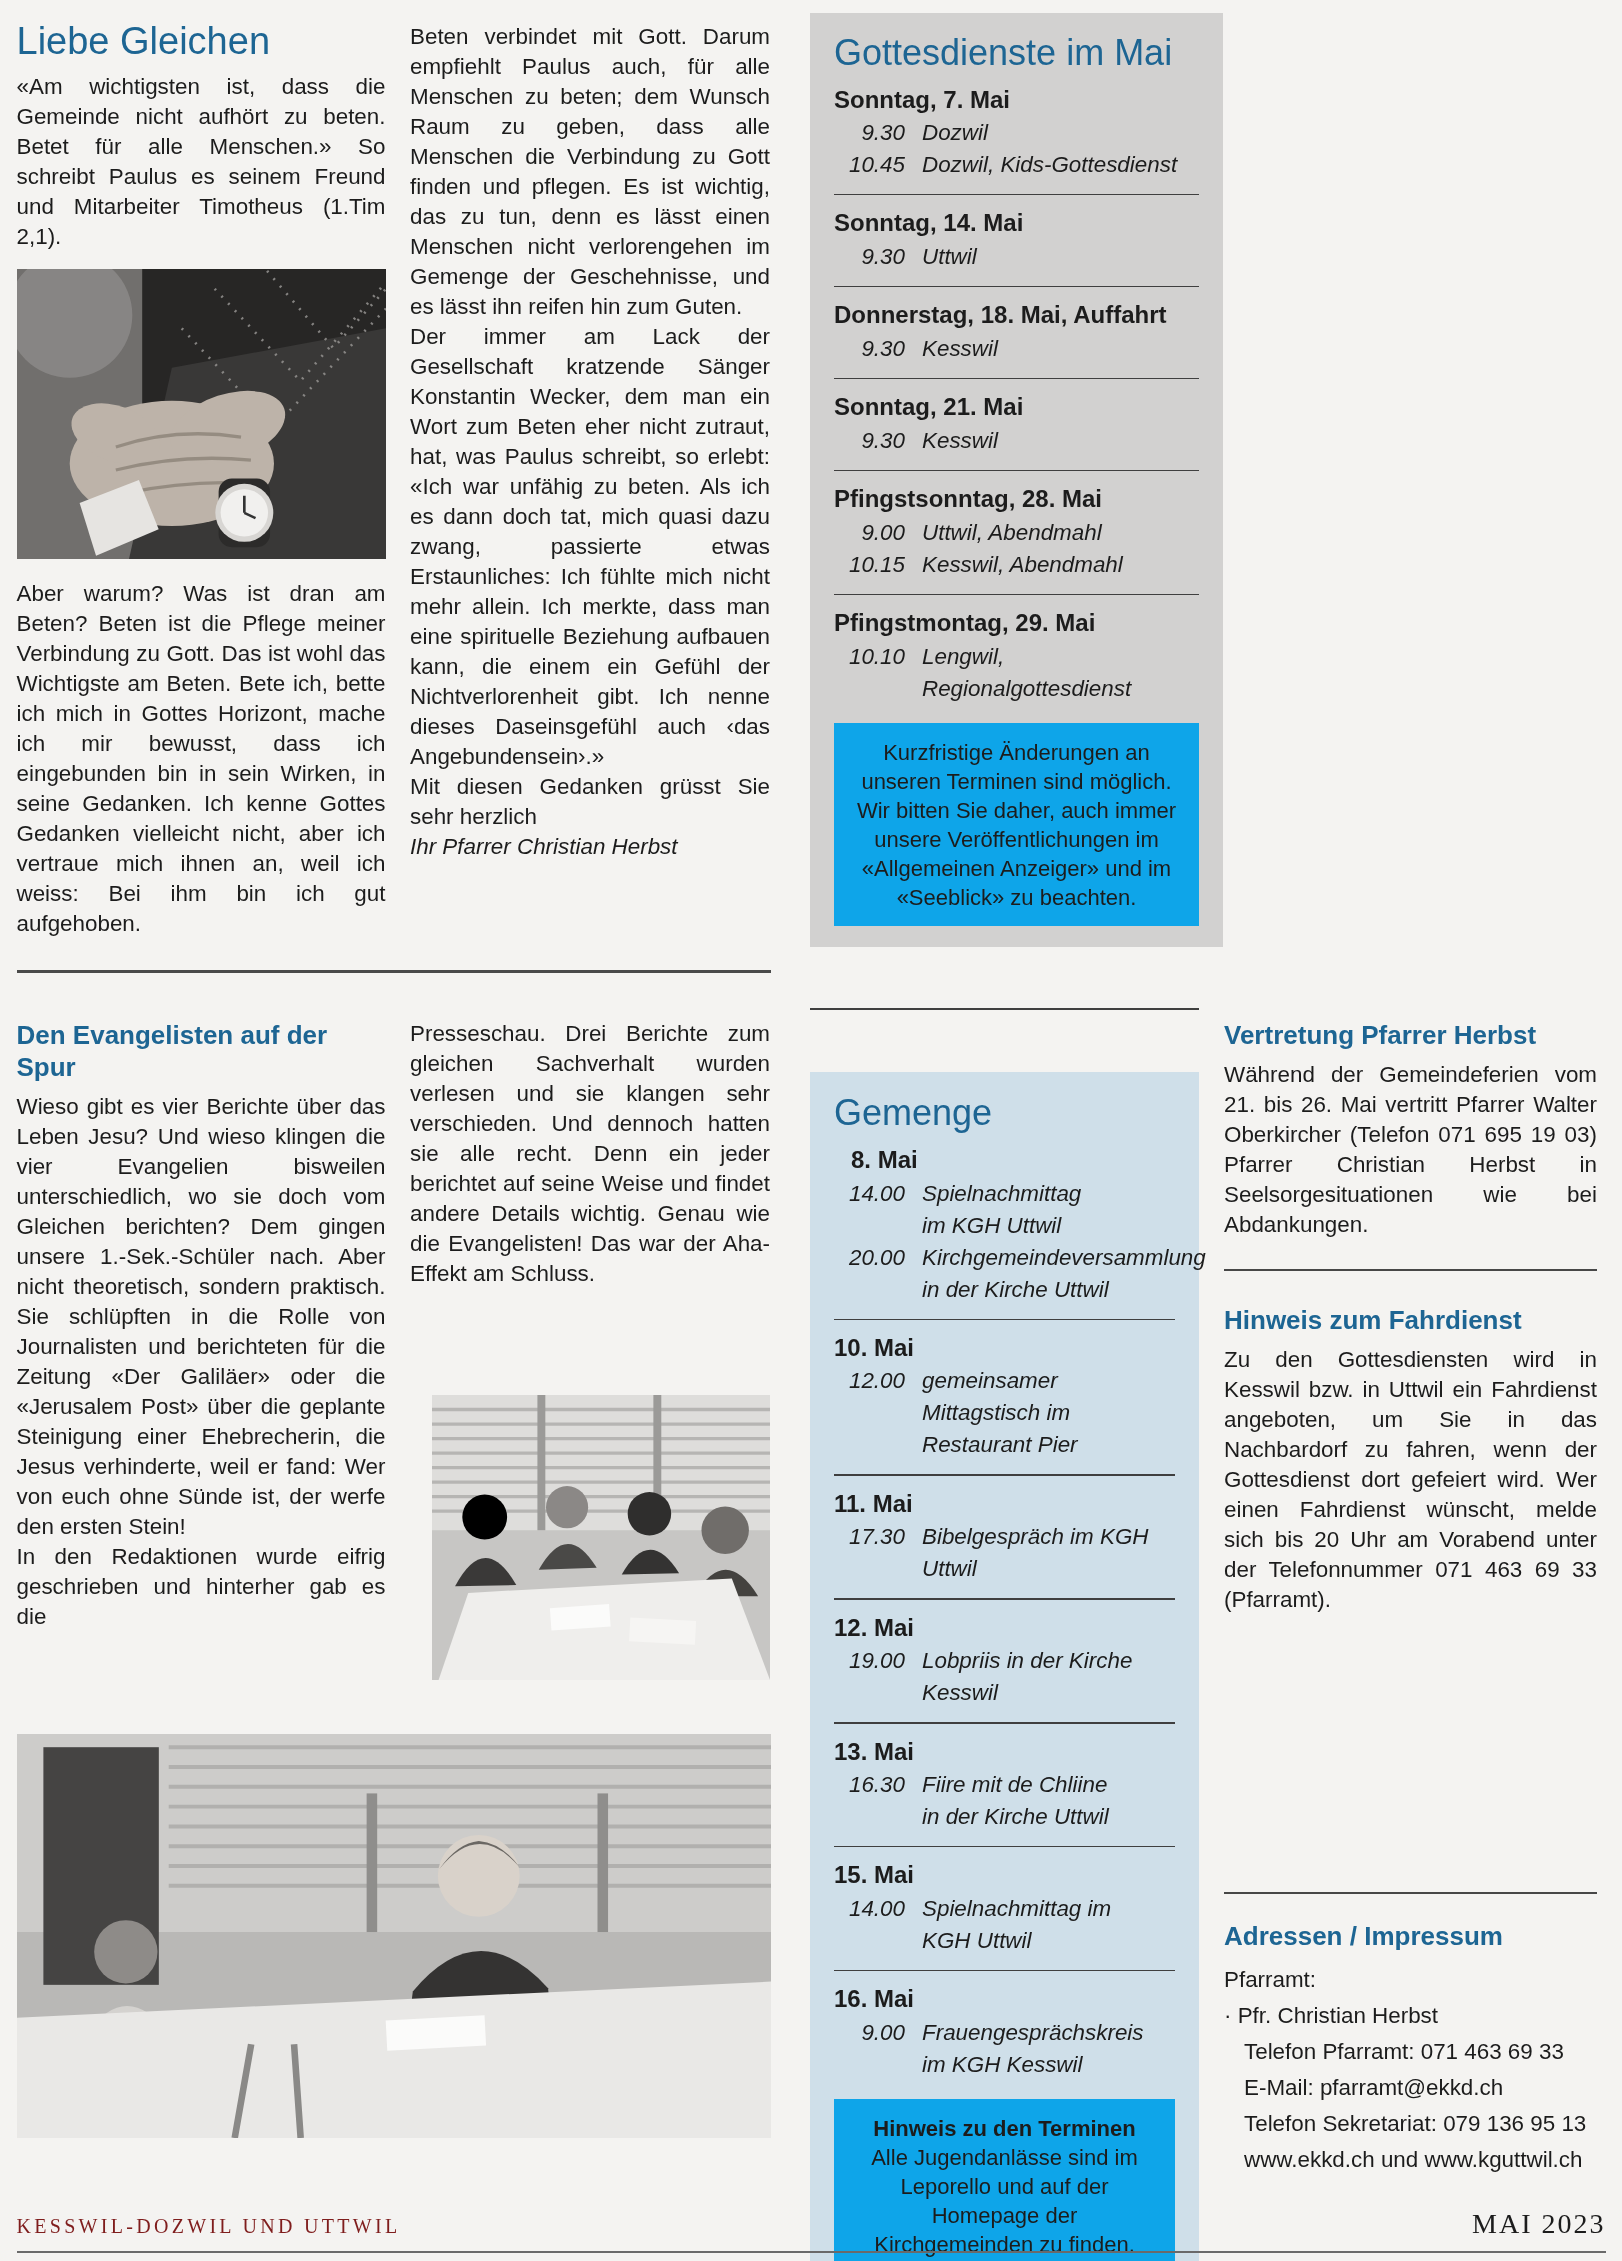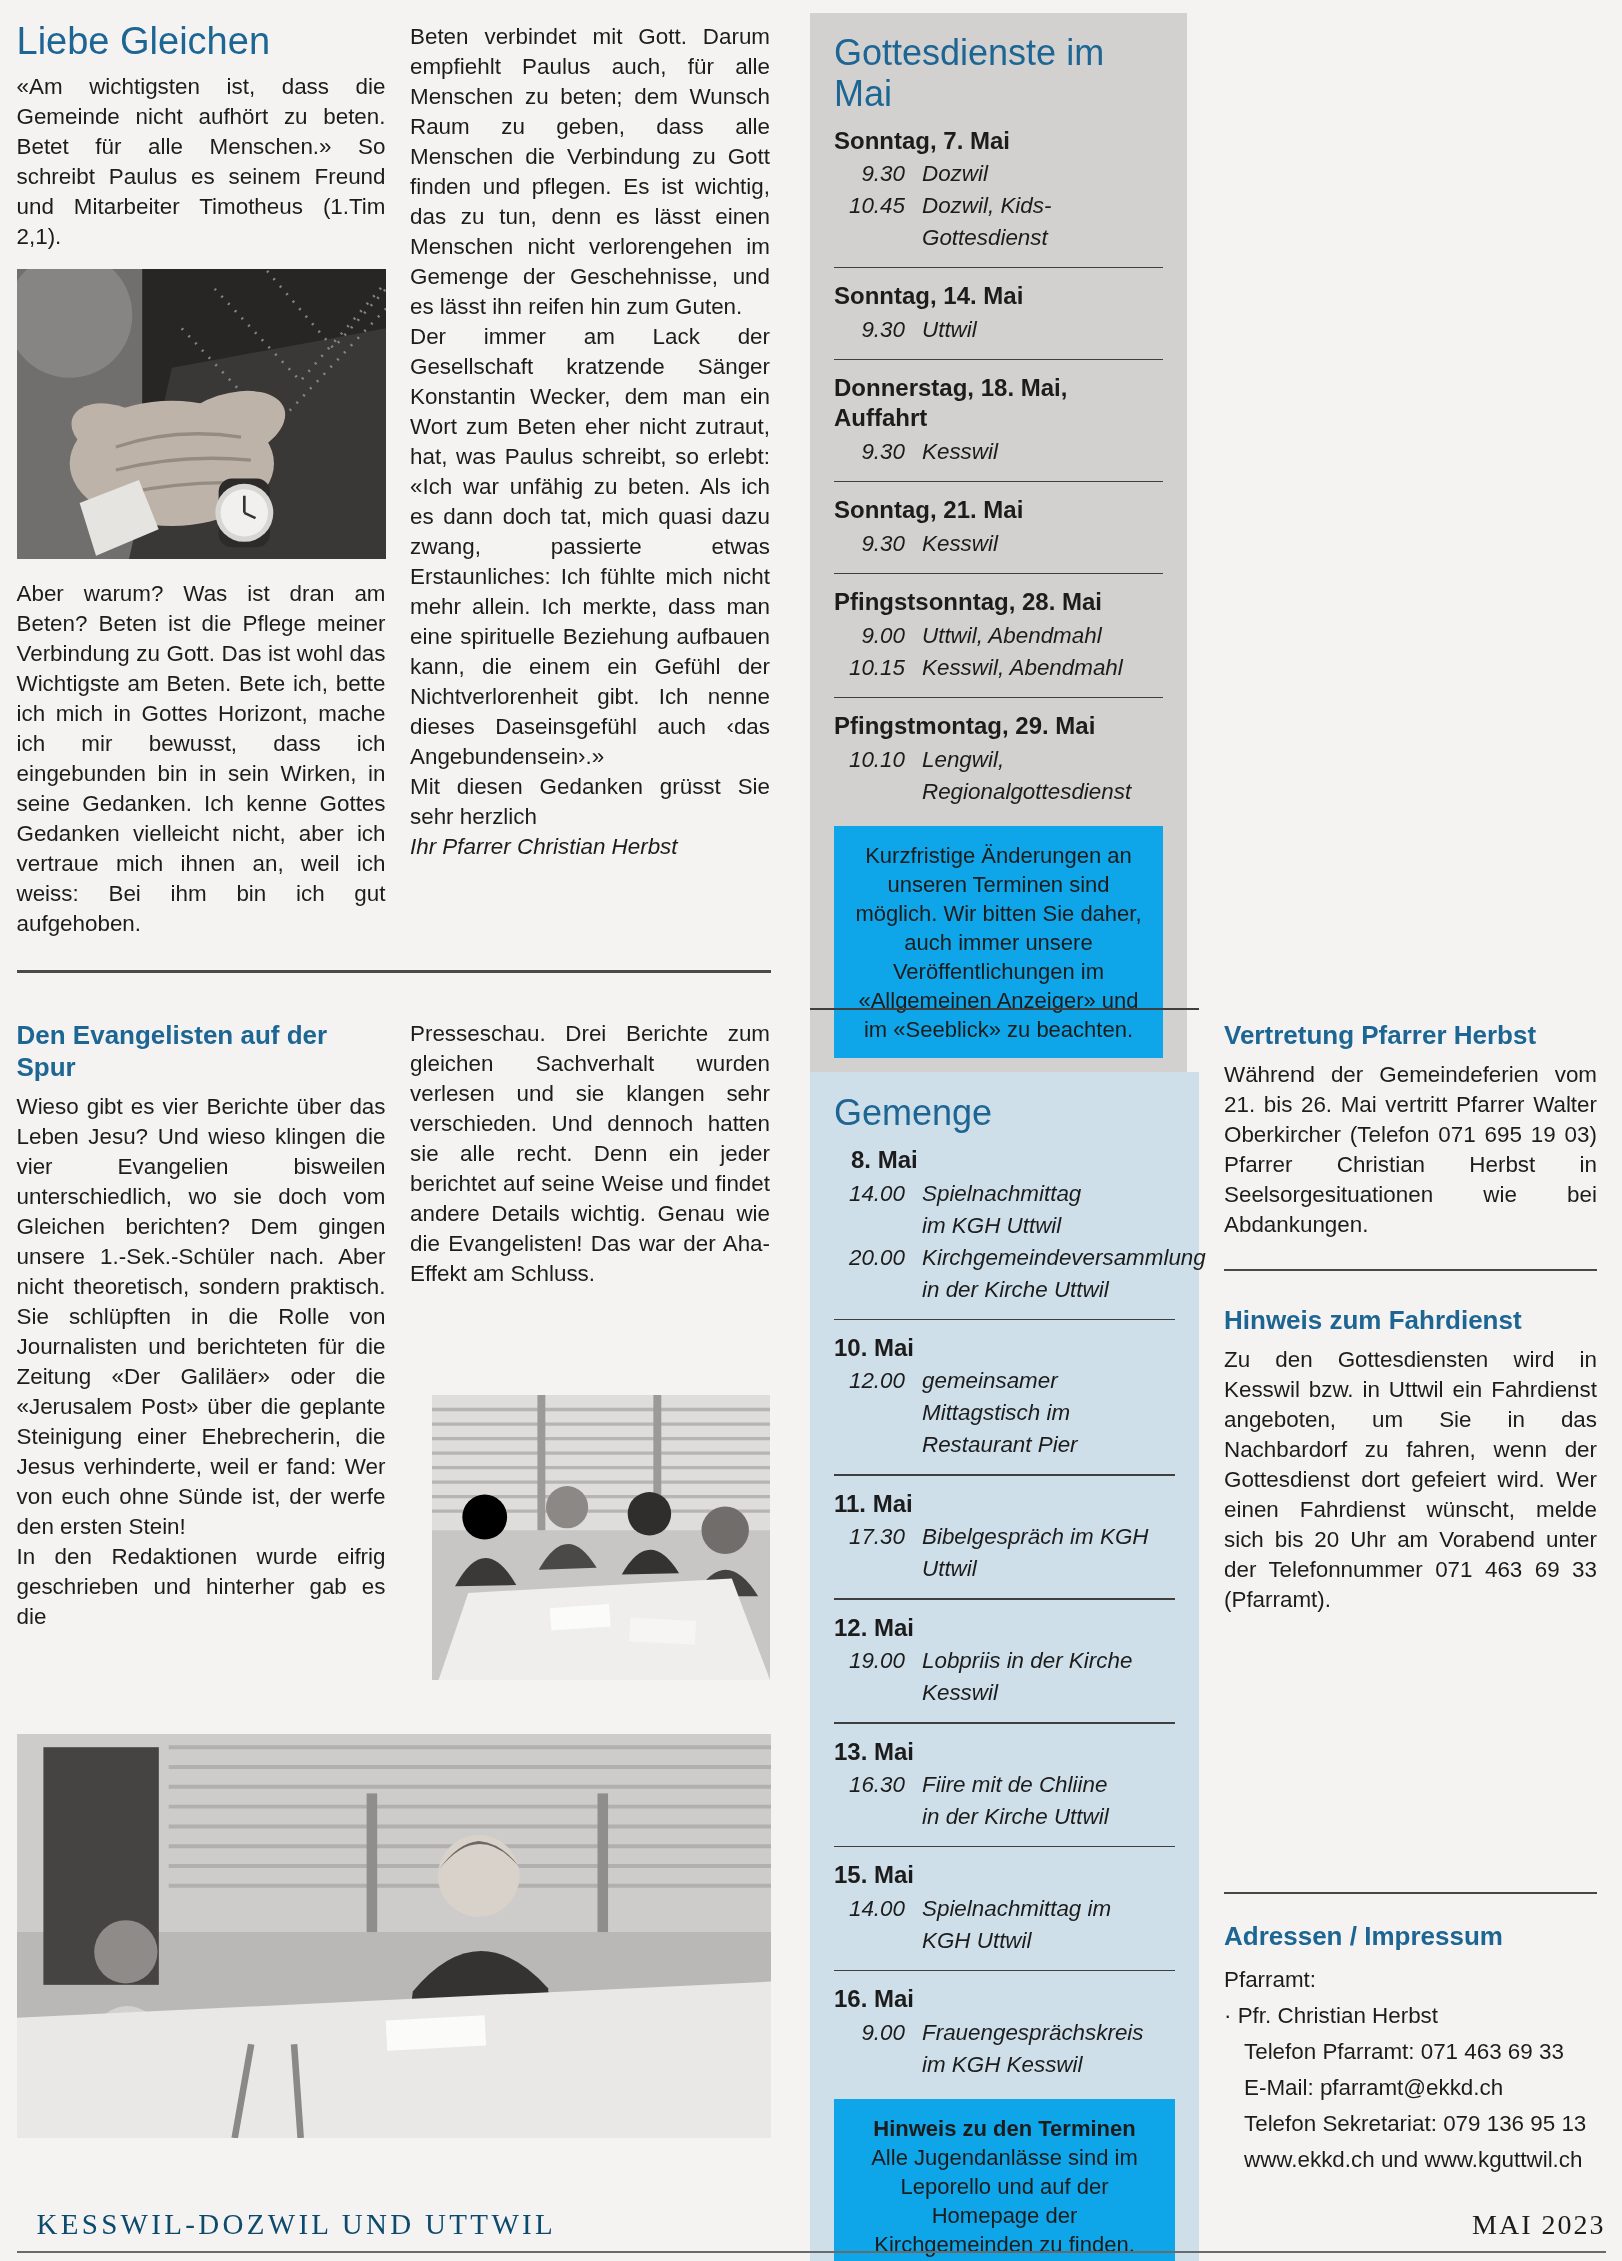--- a/index.html
+++ b/index.html
@@ -33,21 +33,21 @@
 
   
   figure{margin:0;}
   .photo{display:block;background:#9a9998;}
   .photo svg{display:block;width:100%;height:100%;}
   .photo1{width:369px;height:290px;margin:17px 0 20px;}
   .photo2{left:432px;top:1395px;width:338px;height:285px;}
   .photo3{left:16.5px;top:1734px;width:754px;height:404px;}
 
   
-  .graybox{left:810px;top:13px;width:377px;background:var(--graybox);padding:18.5px 24px 21px;box-sizing:border-box;}
+  .graybox{left:810px;top:13px;width:413px;background:var(--graybox);padding:18.5px 24px 21px;box-sizing:border-box;}
   .bluebox{left:810px;top:1072px;width:389px;background:var(--bluebox);padding:20px 24px 22.4px;box-sizing:border-box;}
   .g-group{margin:0;}
   .g-date{font-size:24px;line-height:30px;font-weight:700;margin-bottom:2.6px;}
   .g-date.single-digit{padding-left:17px;}
   .event{display:flex;font-size:22.4px;line-height:32px;font-style:italic;}
   .time{flex:0 0 71px;text-align:right;white-space:nowrap;}
   .desc{flex:1;padding-left:17px;}
   .rule-in{height:1.3px;background:var(--rule);margin:13px 0;}
   .notebox{background:#0ea5e9;margin-top:18.5px;padding:14.5px 17px;text-align:center;font-size:22px;line-height:29px;}
   .note-title{font-weight:700;}
@@ -58,21 +58,21 @@
   .rule-col3{left:810px;top:1008px;width:389px;height:2px;background:var(--rule);}
   .rule4{height:2px;background:#474747;border:none;margin:29px 0 33px;}
   .rule4.wide-gap{margin-top:277px;margin-bottom:26px;}
 
   
   .imp-line{font-size:22.4px;line-height:36px;}
   .imp-indent{padding-left:20px;}
 
   
   .footer{left:16.5px;top:2208px;width:1589px;display:flex;justify-content:space-between;align-items:baseline;font-family:"Liberation Serif",serif;}
-  .footer-left{font-size:29px;letter-spacing:3.3px;color:#0c4a6e;margin-left:20px;}
+  .footer-left{font-size:20px;letter-spacing:3.3px;color:#7f1d1d;}
   .footer-right{font-size:28px;letter-spacing:2px;color:#1c1c1c;}
   .rule-bottom{left:16.5px;top:2251px;width:1589px;height:2px;background:#6a6a6a;}
 </style>
 </head>
 <body>
 
 <div class="page">
 
   <div class="abs col1a">
     <h1 class="h-article">Liebe Gleichen</h1>

